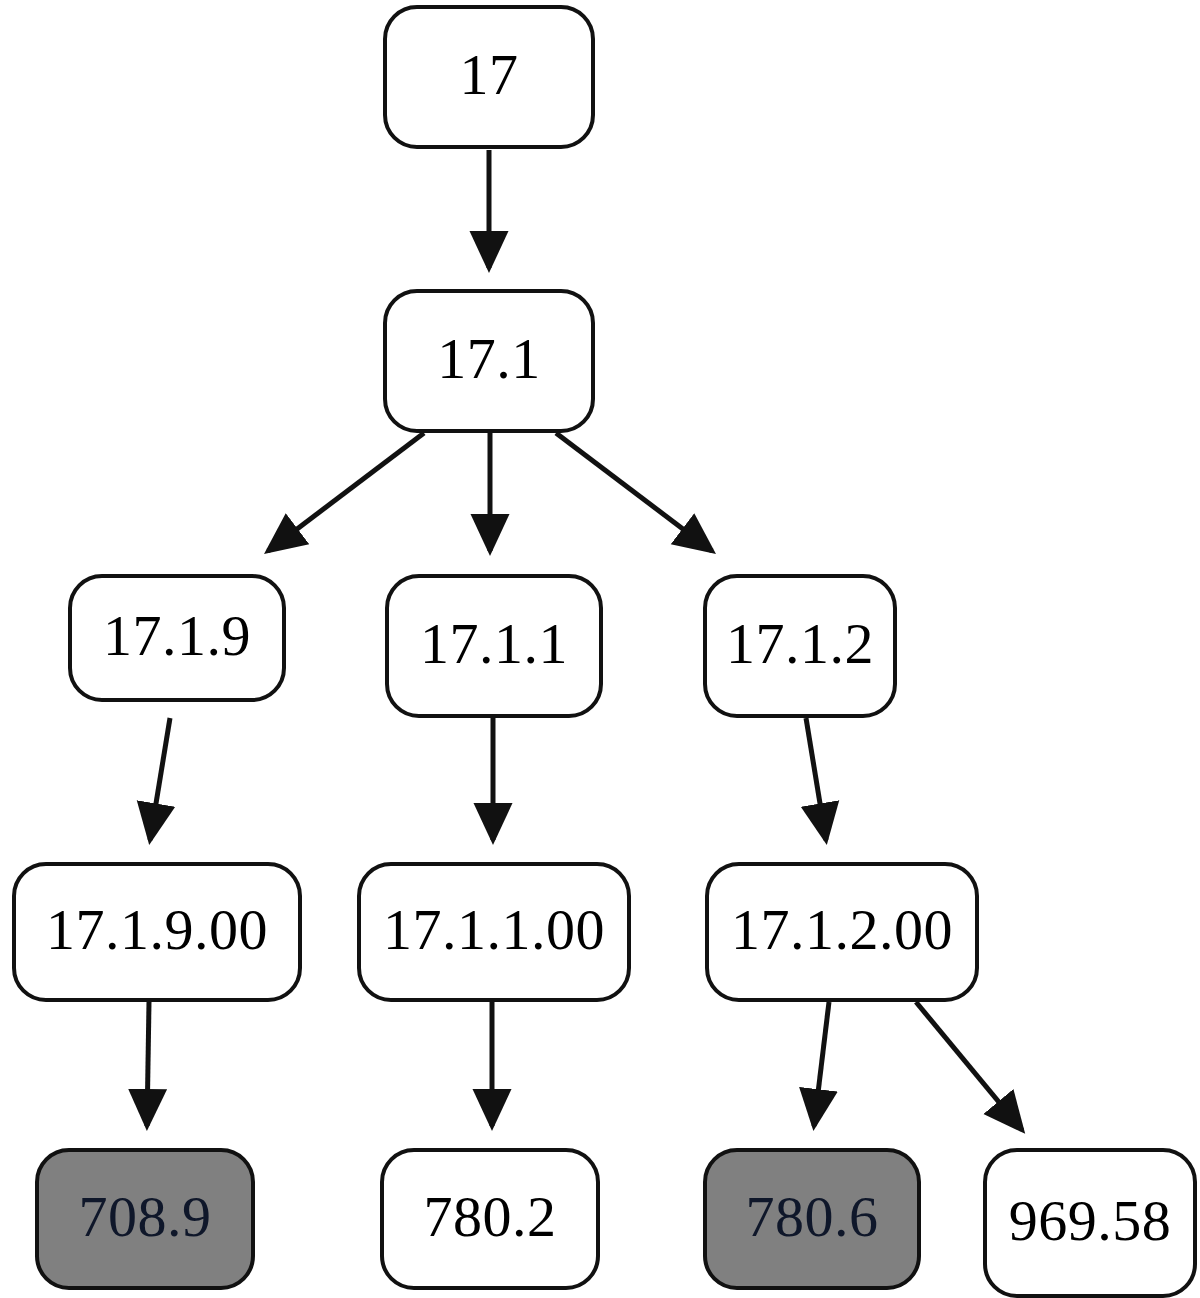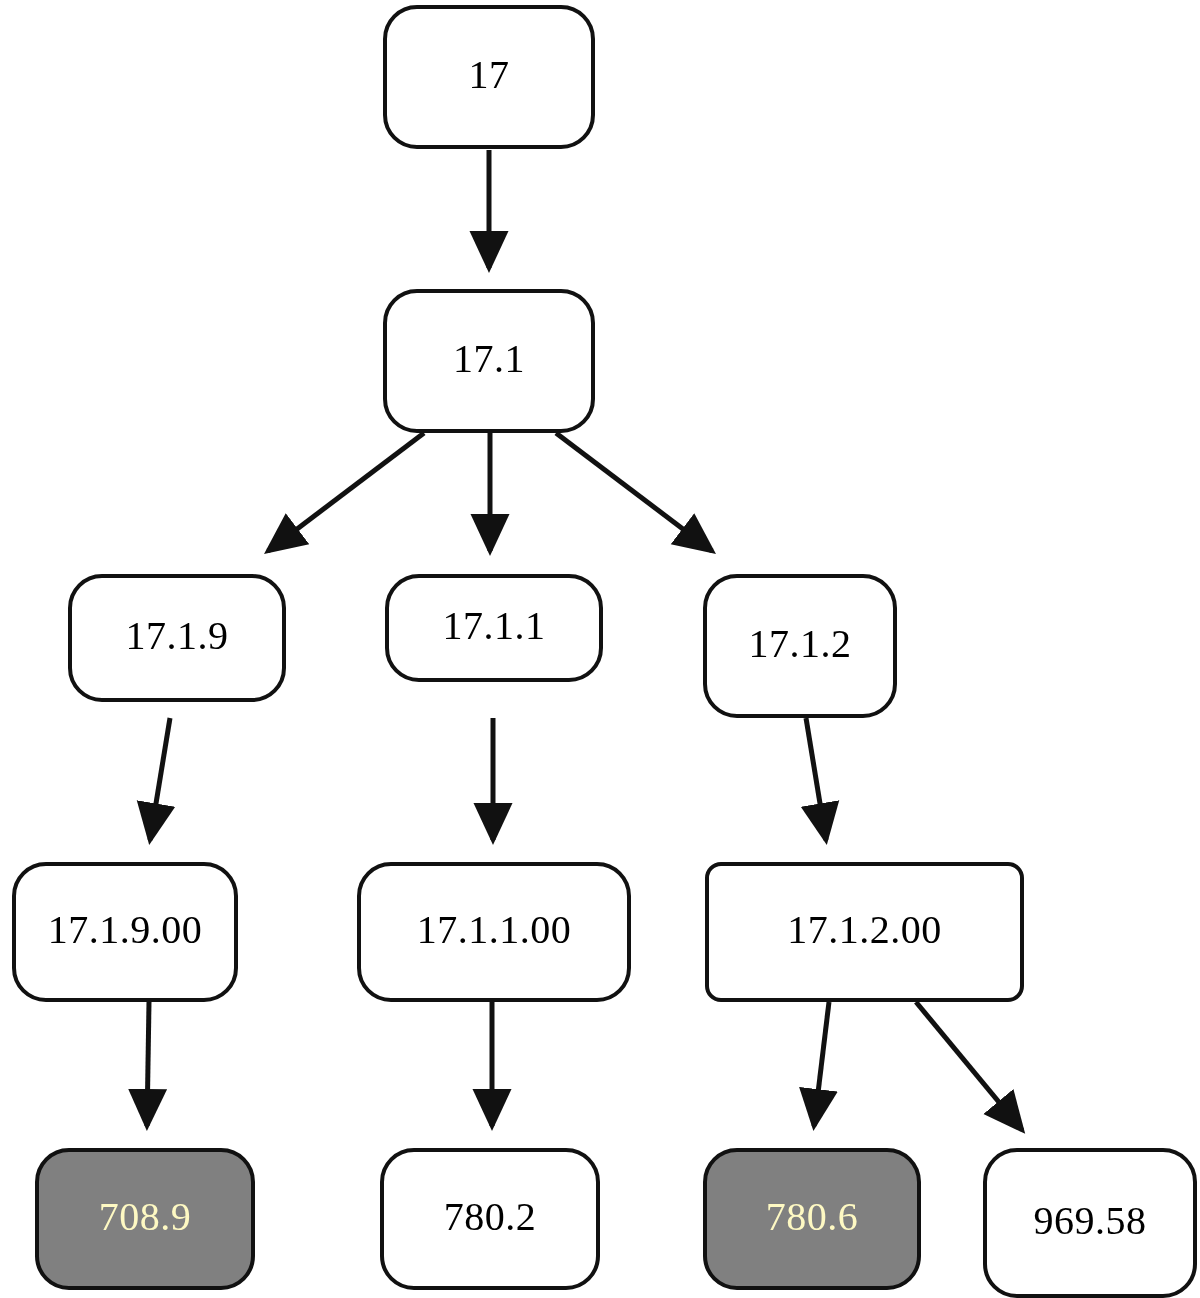--- a/index.html
+++ b/index.html
@@ -41,29 +41,29 @@
     background: #ffffff;
     display: flex;
     align-items: center;
     justify-content: center;
     color: #000000;
     line-height: 1;
     white-space: nowrap;
   }
   .node .node-label {
     display: block;
-    font-size: 40px;
+    font-size: 58px;
     letter-spacing: 0.5px;
     transform: translateY(-2px);
   }
   .node.fill-gray {
     background: #808080;
   }
   .node.text-red .node-label {
-    color: #fef9c3;
+    color: #0f172a;
   }
 </style>
 </head>
 <body>
 
 <div id="diagram-root">
 
   <svg id="edge-layer" viewBox="0 0 1200 1298" width="1200" height="1298" aria-hidden="true">
     <defs>
       <marker id="arrowhead" markerWidth="9" markerHeight="9" refX="7.4" refY="4.5" orient="auto" markerUnits="strokeWidth">
@@ -101,37 +101,37 @@
     </div>
 
     <div class="node" style="left:383px; top:289px; width:212px; height:144px;">
       <span class="node-label">17.1</span>
     </div>
 
     <div class="node" style="left:68px; top:574px; width:218px; height:128px;">
       <span class="node-label">17.1.9</span>
     </div>
 
-    <div class="node" style="left:385px; top:574px; width:218px; height:108px;">
+    <div class="node" style="left:385px; top:574px; width:218px; height:144px;">
       <span class="node-label">17.1.1</span>
     </div>
 
     <div class="node" style="left:703px; top:574px; width:194px; height:144px;">
       <span class="node-label">17.1.2</span>
     </div>
 
-    <div class="node" style="left:12px; top:862px; width:226px; height:140px;">
+    <div class="node" style="left:12px; top:862px; width:290px; height:140px;">
       <span class="node-label">17.1.9.00</span>
     </div>
 
     <div class="node" style="left:357px; top:862px; width:274px; height:140px;text-align:right;">
       <span class="node-label">17.1.1.00</span>
     </div>
 
-    <div class="node" style="left:705px; top:862px; width:319px; height:140px;border-radius:16px;">
+    <div class="node" style="left:705px; top:862px; width:274px; height:140px;">
       <span class="node-label">17.1.2.00</span>
     </div>
 
     <div class="node fill-gray text-red" style="left:35px; top:1148px; width:220px; height:142px;">
       <span class="node-label">708.9</span>
     </div>
 
     <div class="node" style="left:380px; top:1148px; width:220px; height:142px;">
       <span class="node-label">780.2</span>
     </div>

